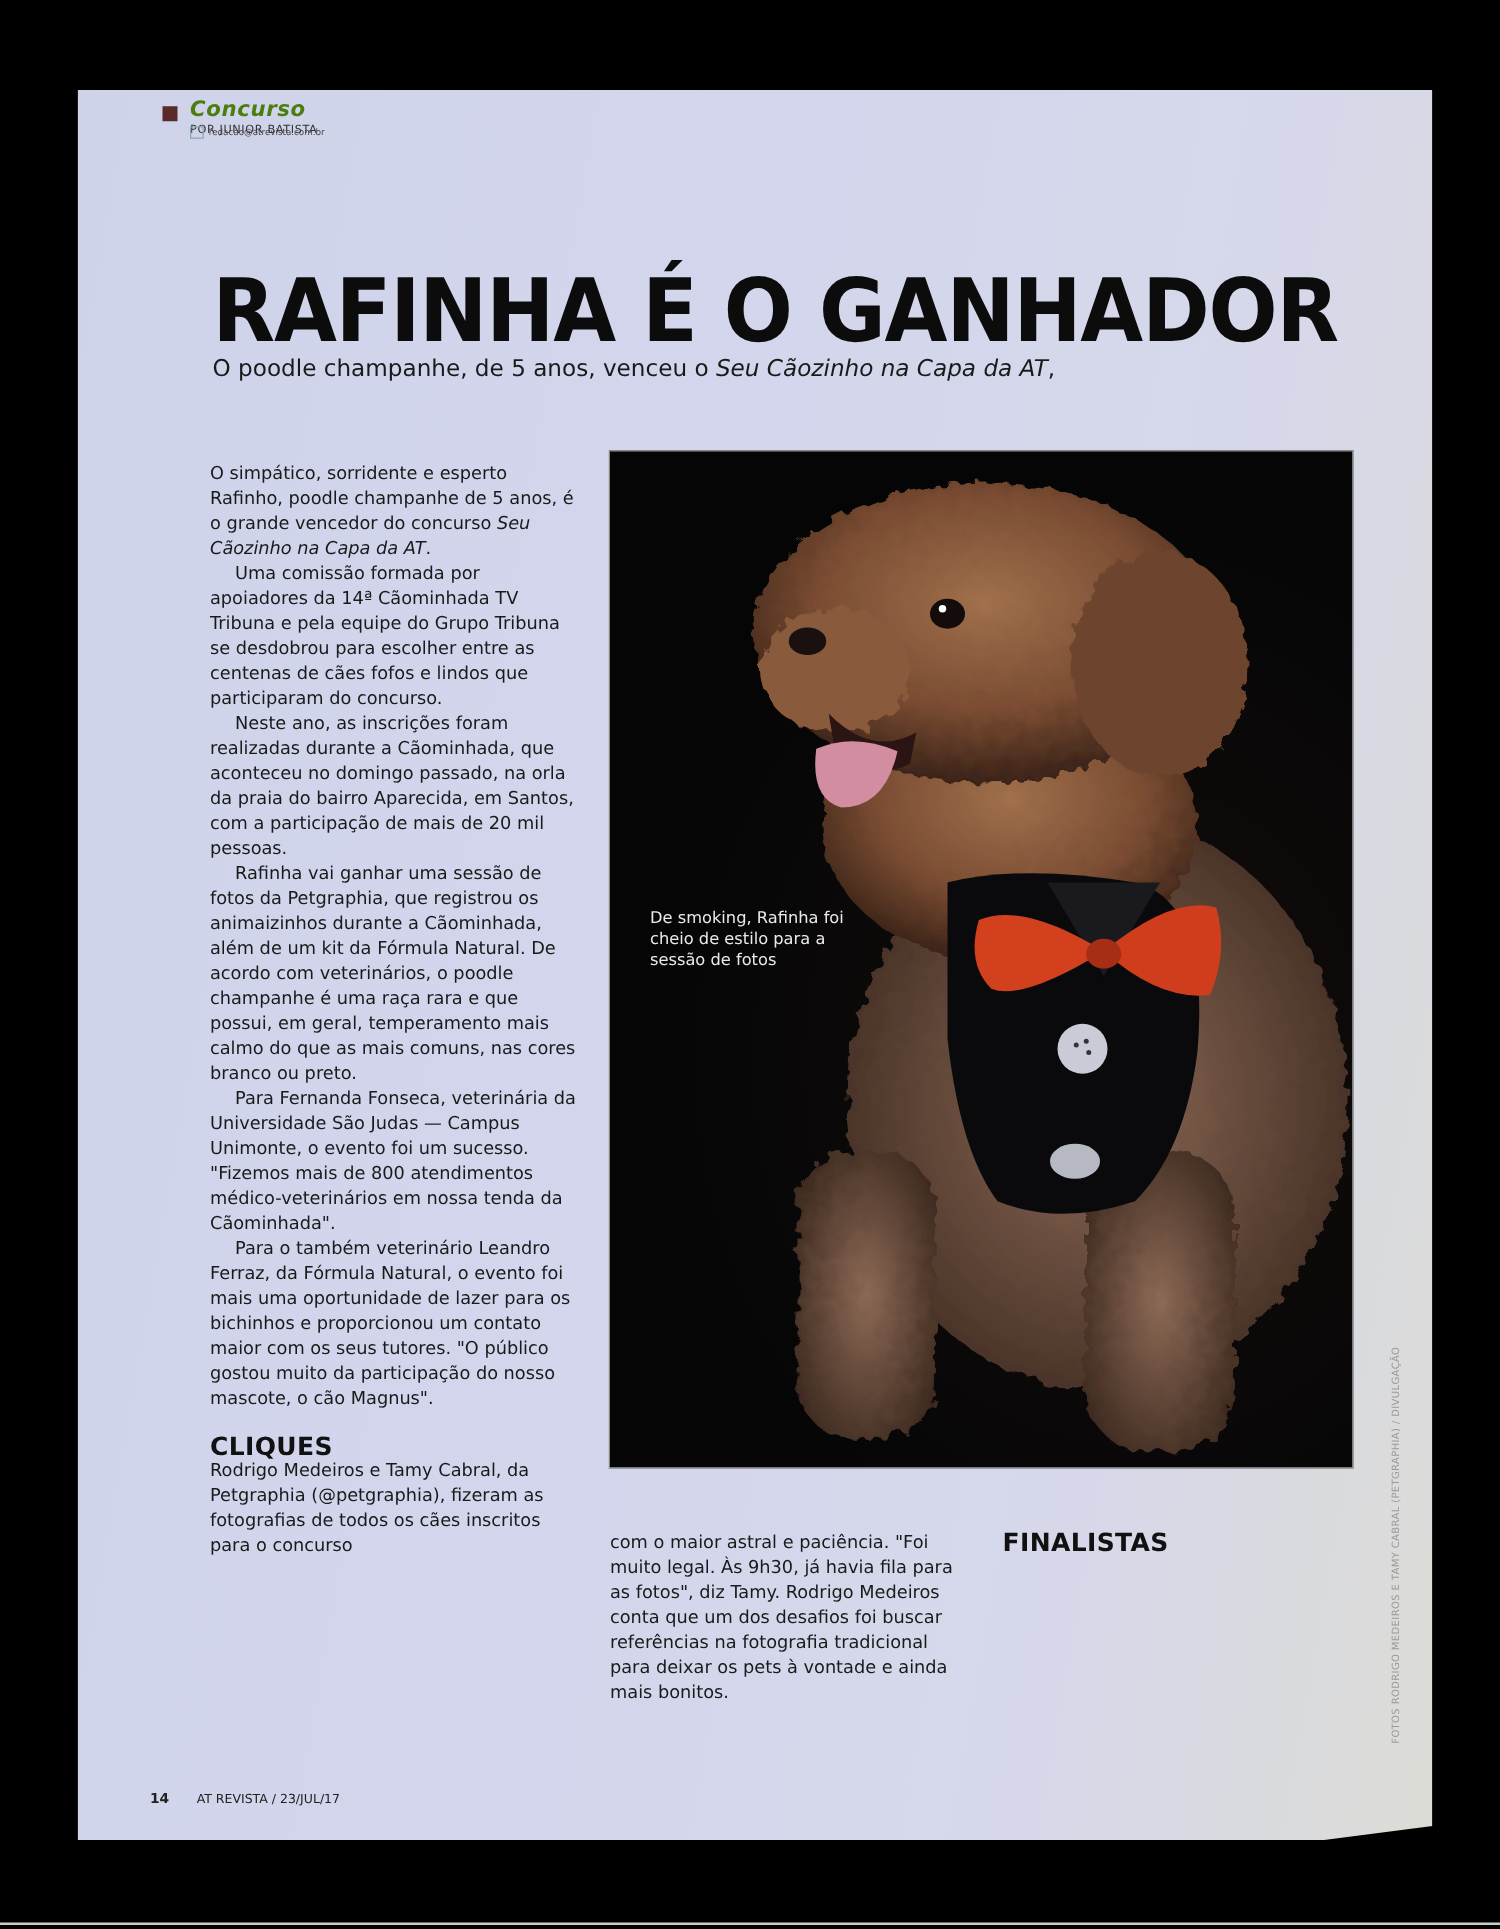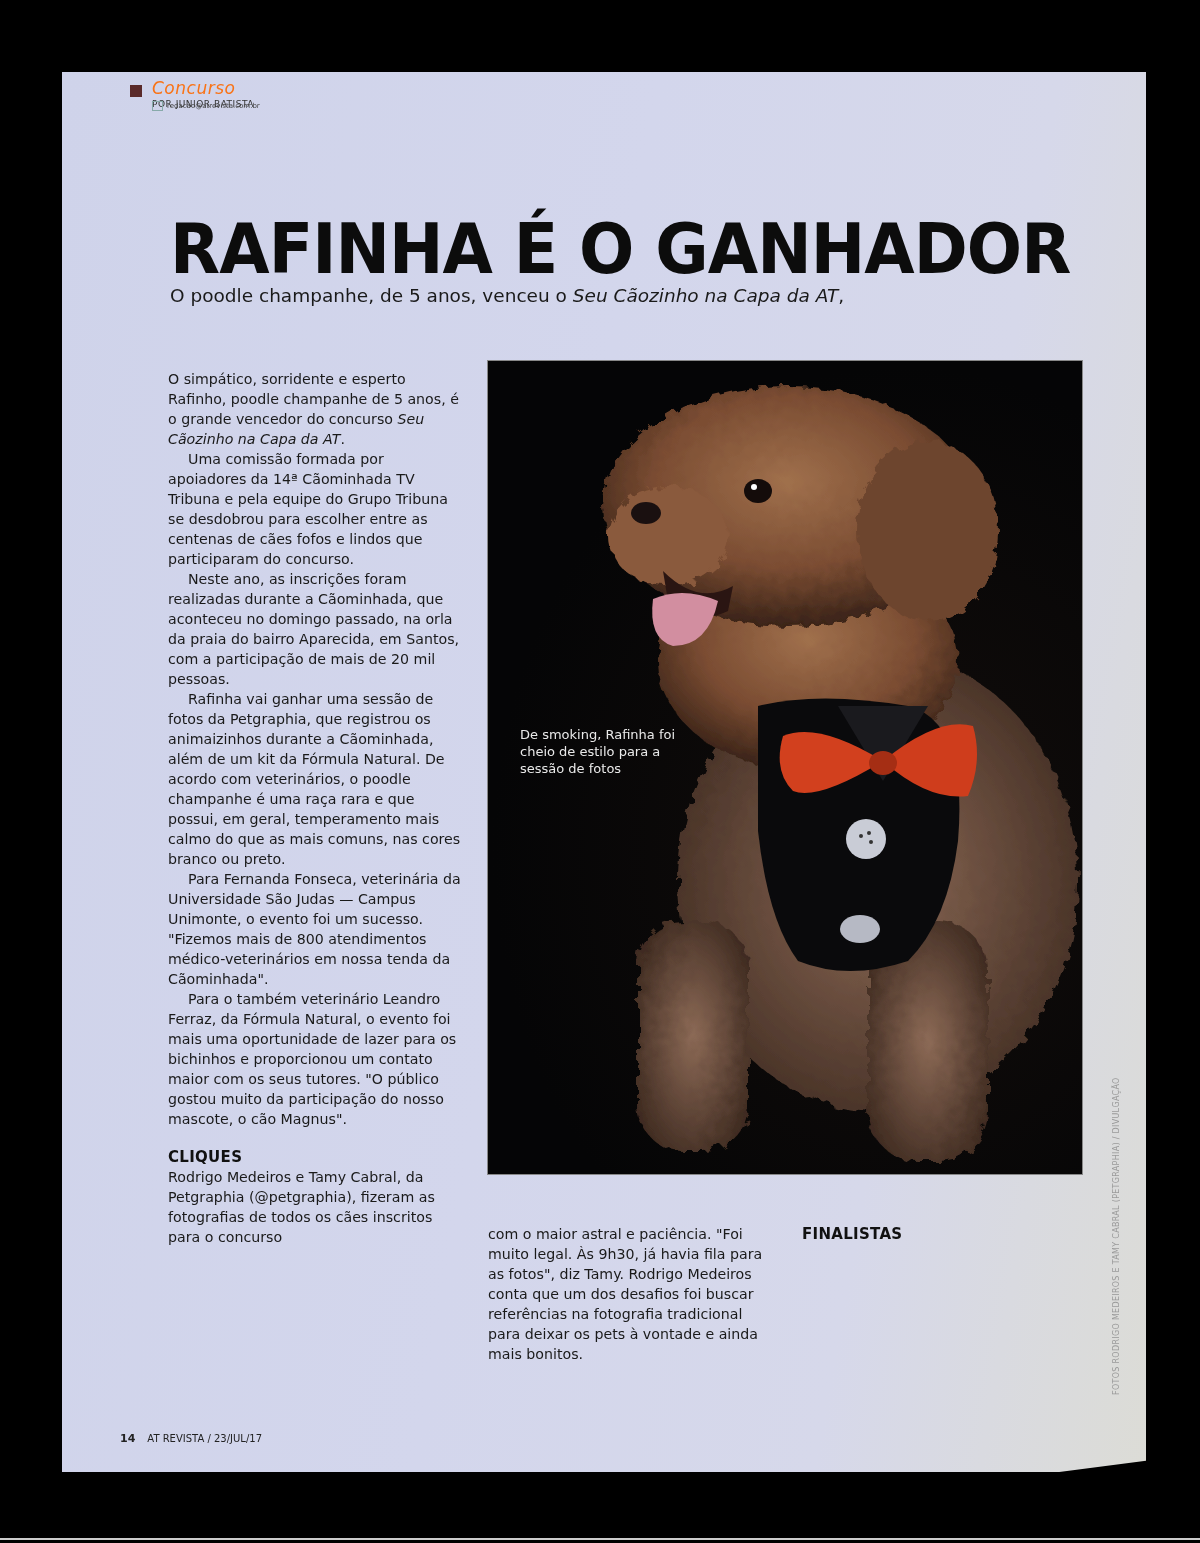--- a/index.html
+++ b/index.html
@@ -5,46 +5,46 @@
   html, body { margin:0; padding:0; }
   body { width:1200px; height:1543px; background:#000; position:relative; overflow:hidden; font-family:"DejaVu Sans", sans-serif; }
   .page {
     position:absolute; left:62px; top:72px; width:1084px; height:1400px;
     background: linear-gradient(100deg, #cfd3ea 0%, #d3d6ec 45%, #d6d8ea 75%, #dcdcd6 100%);
     border-radius: 0 0 6px 0;
     clip-path: polygon(0 0, 100% 0, 100% 99.2%, 92% 100%, 0 100%);
   }
   .section-tag { position:absolute; left:130px; top:78px; display:flex; align-items:center; gap:10px; }
   .section-square { width:12px; height:12px; background:#5a2a2a; margin-top:6px; }
-  .section-label { font-family:"DejaVu Sans", sans-serif; font-weight:normal; font-style:italic; font-size:17px; color:#f97316; letter-spacing:0.5px; }
+  .section-label { font-family:"DejaVu Sans", sans-serif; font-weight:bold; font-style:italic; font-size:17px; color:#4d7c0f; letter-spacing:0.5px; }
   .byline { position:absolute; left:152px; top:99px; font-size:9px; color:#333; letter-spacing:0.5px; }
   .byline2 { position:absolute; left:152px; top:101px; font-size:7px; color:#444; display:flex; gap:4px; align-items:center; }
   .mini-box { width:9px; height:8px; border:1px solid #8aa; }
   .headline {
     position:absolute; left:170px; top:214px;
     font-family:"DejaVu Sans", sans-serif; font-weight:bold; font-size:70px; color:#0c0c0c;
     letter-spacing:-1px; transform: scaleX(0.93); transform-origin:left top; line-height:1;
   }
   .subhead { position:absolute; left:170px; top:284px; font-size:18.5px; color:#1a1a1a; line-height:24px; width:700px; }
   .subhead i { font-style:italic; }
   .col { position:absolute; font-size:14.2px; color:#1a1a1a; line-height:20px; }
   .col p { margin:0; }
   .col p.ind { text-indent:20px; }
   .col1 { left:168px; top:369px; width:295px; }
   .col2 { left:488px; top:1224px; width:290px; }
   .col3 { left:802px; top:1224px; width:290px; }
-  .subtitle { font-weight:bold; font-size:15px; color:#111; letter-spacing:0.3px; margin-top:18px !important; }
+  .subtitle { font-weight:bold; font-size:20px; color:#111; letter-spacing:0.3px; margin-top:18px !important; }
   .col3 .subtitle { margin-top:0 !important; }
   .photo {
     position:absolute; left:487px; top:360px; width:594px; height:813px;
     background: radial-gradient(ellipse at 70% 60%, #120d0b 0%, #050506 70%);
     overflow:hidden; border:1px solid #888;
   }
   .caption { position:absolute; left:32px; top:365px; font-size:13px; color:#e9e9e9; line-height:17px; }
-  .page-footer { position:absolute; left:120px; top:1432px; font-size:10px; color:#222; display:flex; gap:12px; align-items:baseline; }
+  .page-footer { position:absolute; left:120px; top:1432px; font-size:10px; color:#222; display:flex; gap:22px; align-items:baseline; }
   .page-num { font-weight:bold; font-size:11px; }
   .credit { position:absolute; left:1112px; top:985px; width:14px; height:410px; }
   .credit span { position:absolute; left:0; top:410px; transform-origin:left top; transform: rotate(-90deg); white-space:nowrap; font-size:8px; color:#9a9a9a; letter-spacing:0.3px; }
   .bottom-line { position:absolute; left:0; top:1538px; width:1200px; height:2px; background:#ccc; }
 </style>
 </head>
 <body>
 
 <div class="page"></div>
 

